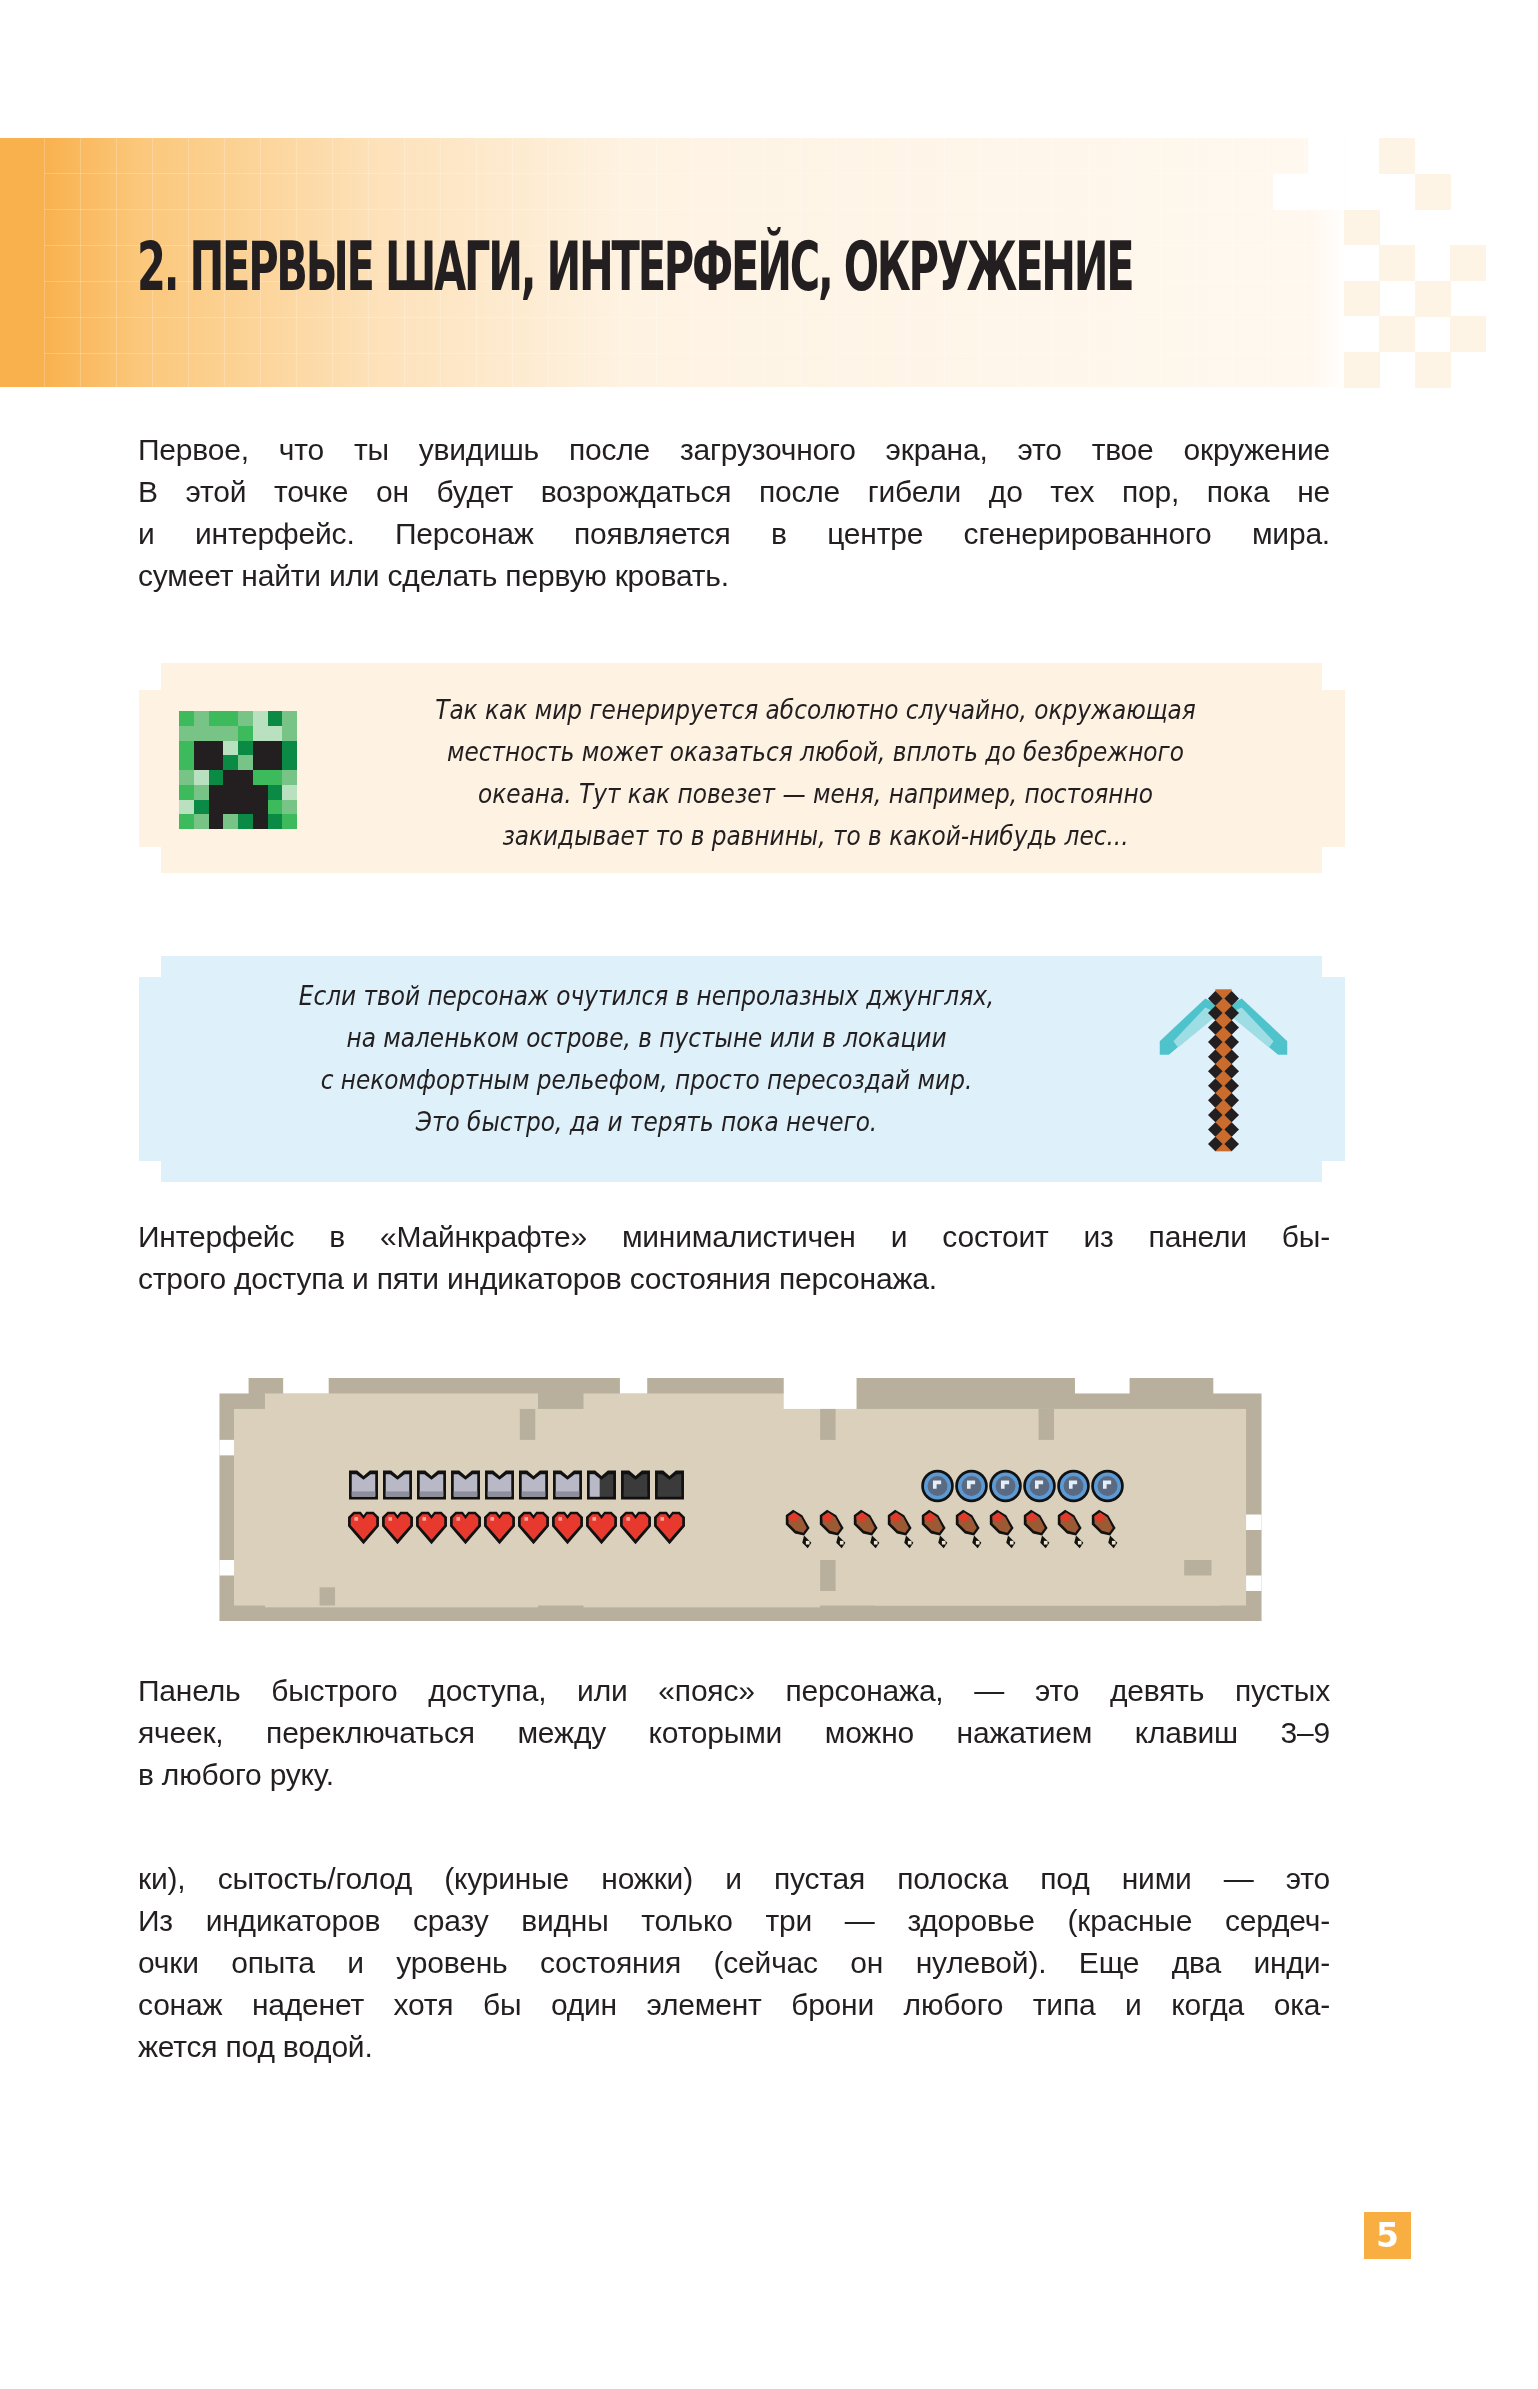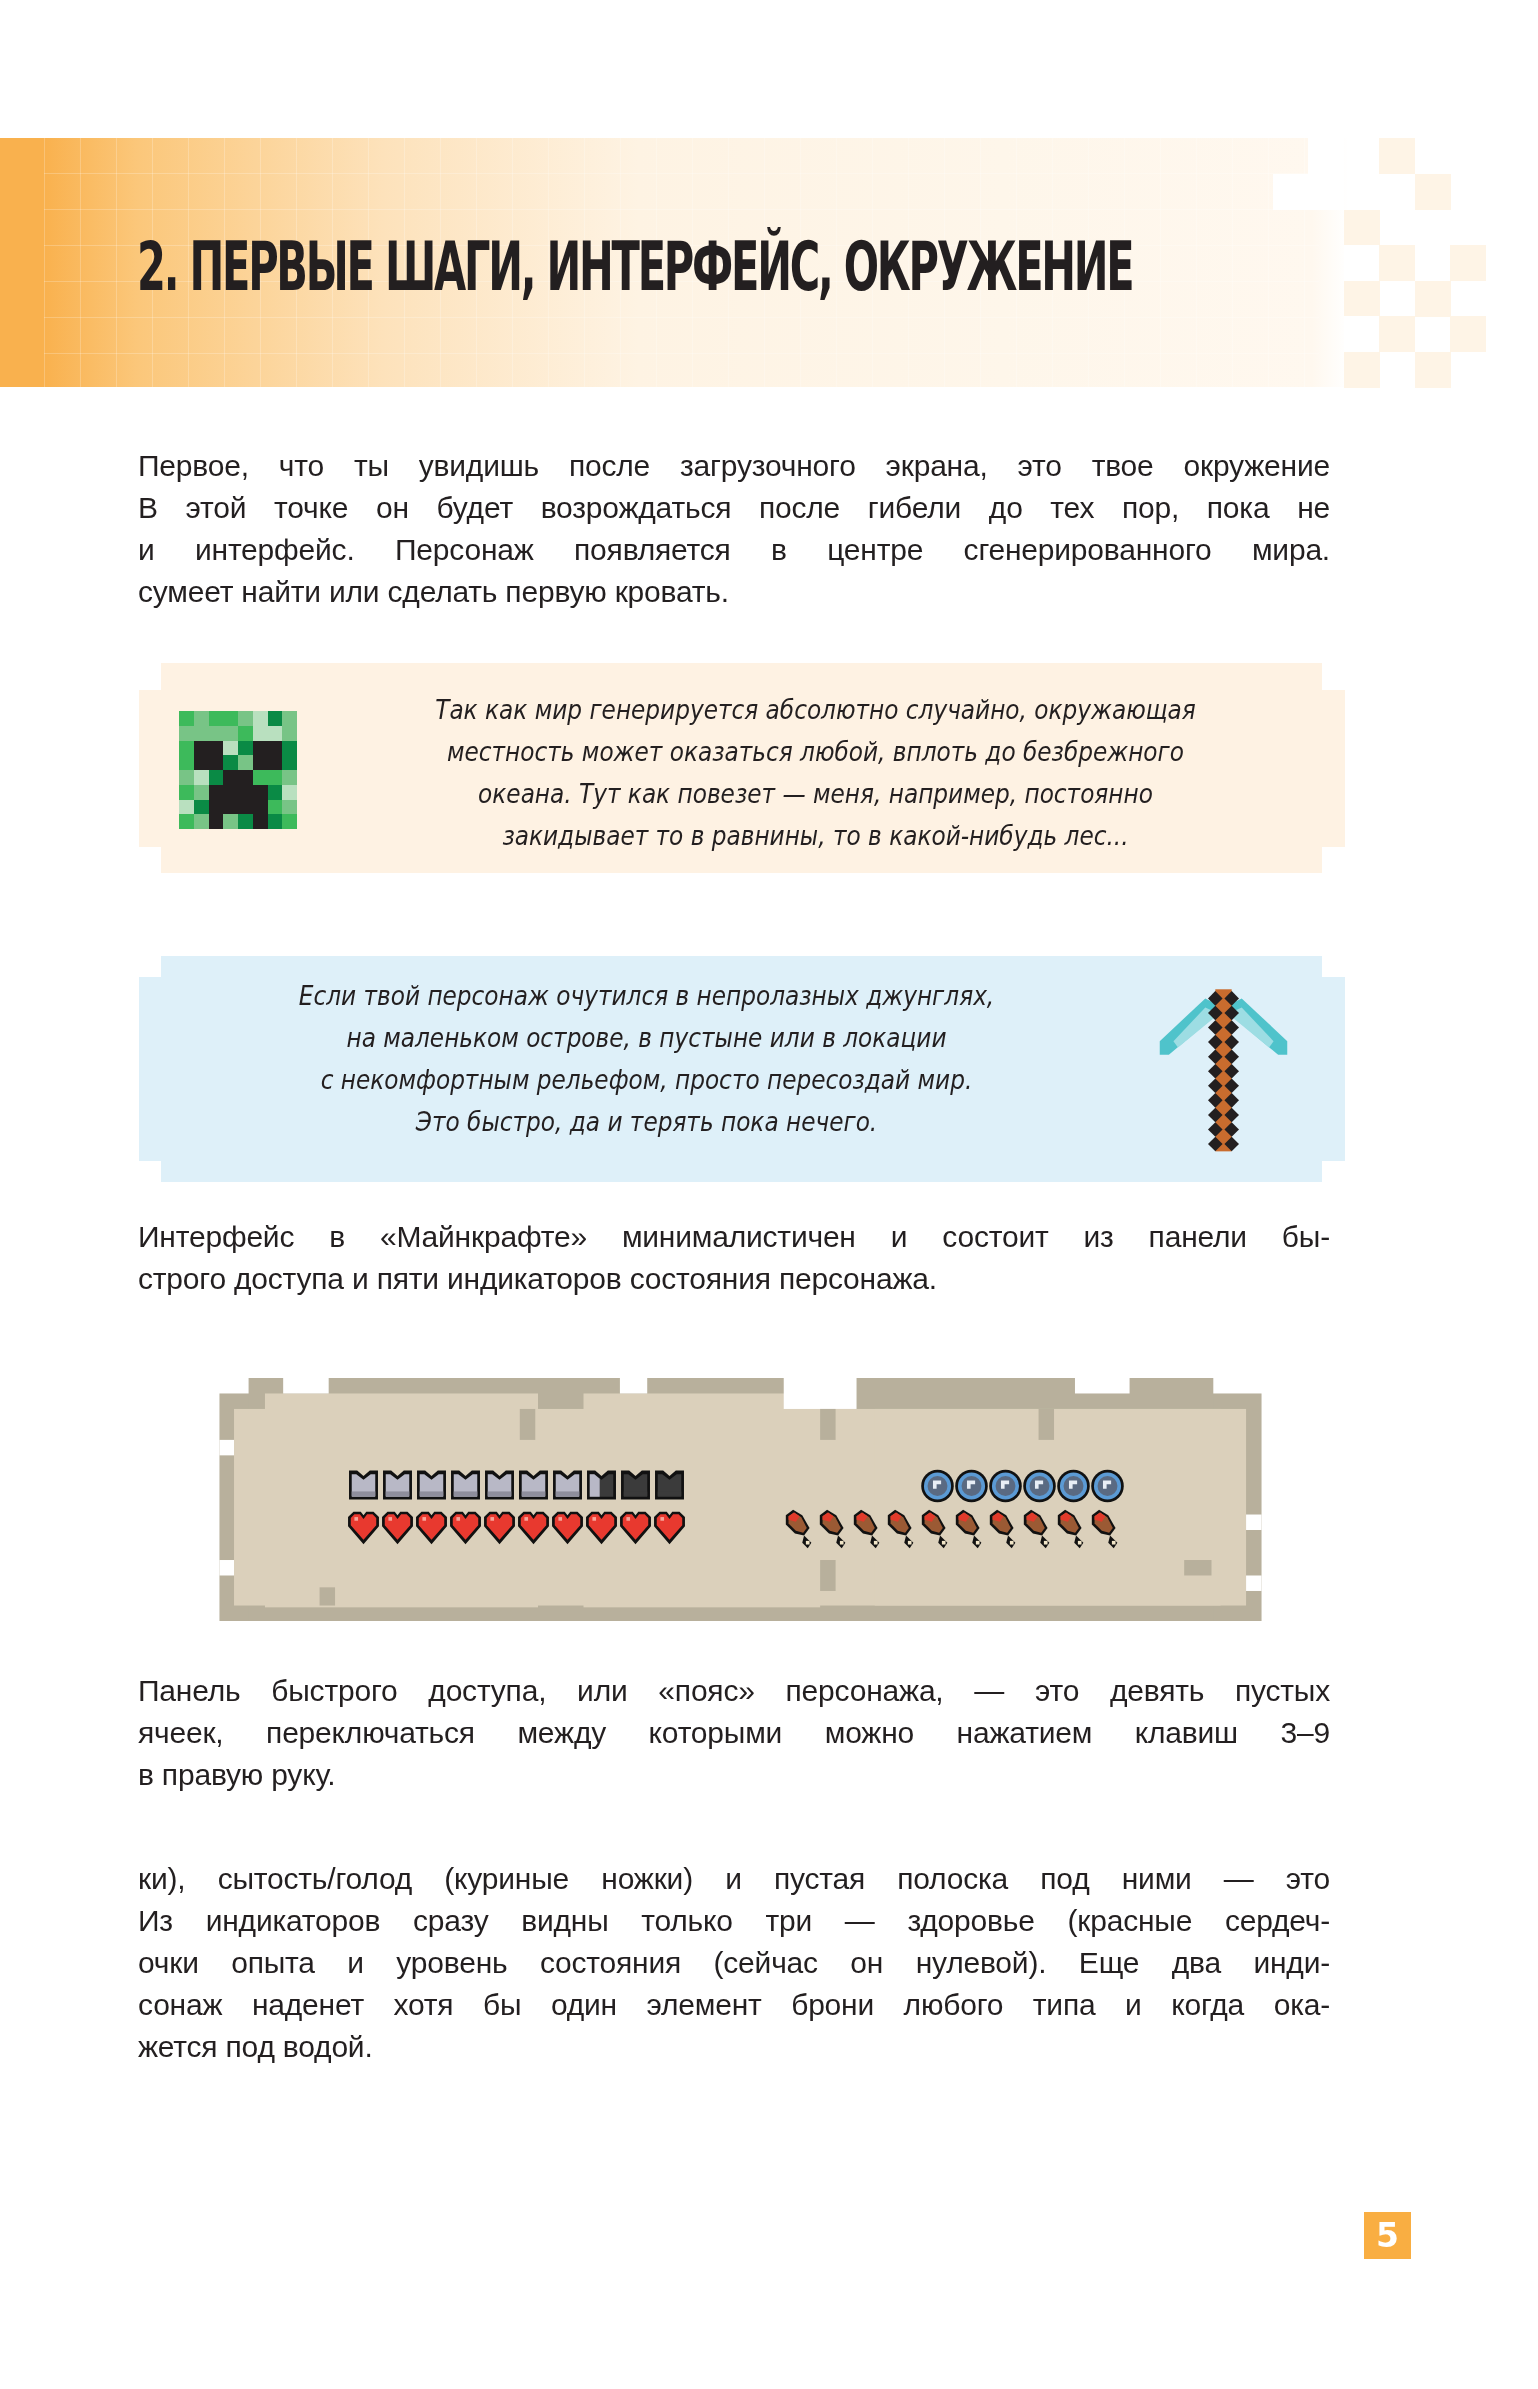--- a/index.html
+++ b/index.html
@@ -45,21 +45,21 @@
   <div class="pix" style="left:1344px;top:281px;"></div>
   <div class="pix" style="left:1415px;top:281px;"></div>
   <div class="pix w" style="left:1344px;top:316px;"></div>
   <div class="pix" style="left:1379px;top:316px;"></div>
   <div class="pix" style="left:1450px;top:316px;"></div>
   <div class="pix" style="left:1344px;top:352px;"></div>
   <div class="pix" style="left:1415px;top:352px;"></div>
 </div>
 <div class="title">2. ПЕРВЫЕ ШАГИ, ИНТЕРФЕЙС, ОКРУЖЕНИЕ</div>
 
-<div class="para" style="top:445px;">
+<div class="para" style="top:429px;">
   <span class="j">Первое, что ты увидишь после загрузочного экрана, это твое окружение</span>
   <span class="j">В этой точке он будет возрождаться после гибели до тех пор, пока не</span>
   <span class="j">и интерфейс. Персонаж появляется в центре сгенерированного мира.</span>
   <span>сумеет найти или сделать первую кровать.</span>
 </div>
 
 <div class="box">
   <div class="b1" style="left:161px;top:663px;width:1161px;height:210px;background:#fef2e3;"></div>
   <div class="b2" style="left:139px;top:690px;width:1206px;height:157px;background:#fef2e3;"></div>
 </div>
@@ -494,21 +494,21 @@
         <path d="M7 9l6-4 6 4-4 6-8-2z" fill="#e13a2b"></path>
         <path d="M24 30l8 8-4 6-6-6z" fill="#111"></path>
         <rect x="26" y="36" width="4" height="4" fill="#f2e6c8"></rect>
       </svg>
     </span>
   </div>
 
 <div class="para" style="top:1670px;">
   <span class="j">Панель быстрого доступа, или «пояс» персонажа, — это девять пустых</span>
   <span class="j">ячеек, переключаться между которыми можно нажатием клавиш 3–9</span>
-  <span>в правую руку.</span>
+  <span>в любого руку.</span>
 </div>
 
 <div class="para" style="top:1858px;">
   <span class="j">ки), сытость/голод (куриные ножки) и пустая полоска под ними — это</span>
   <span class="j">Из индикаторов сразу видны только три — здоровье (красные сердеч-</span>
   <span class="j">очки опыта и уровень состояния (сейчас он нулевой). Еще два инди-</span>
   <span class="j">сонаж наденет хотя бы один элемент брони любого типа и когда ока-</span>
   <span>жется под водой.</span>
 </div>
 

